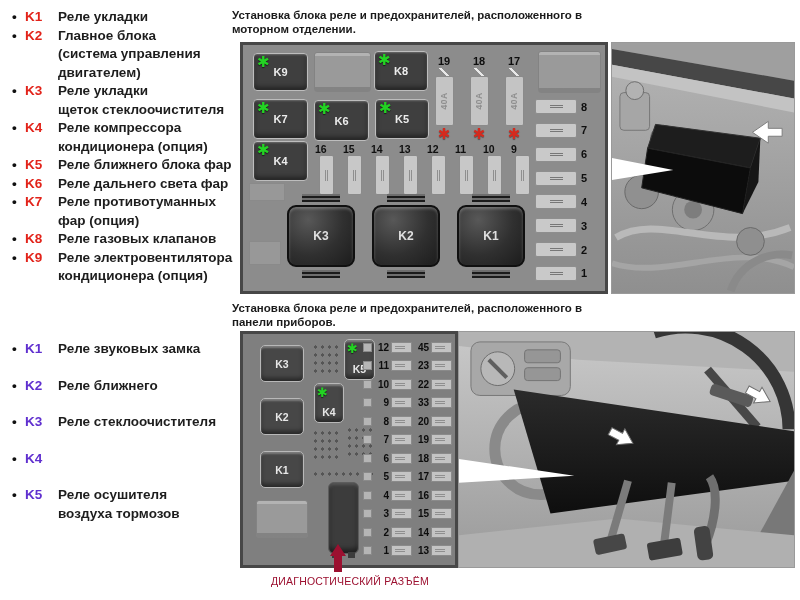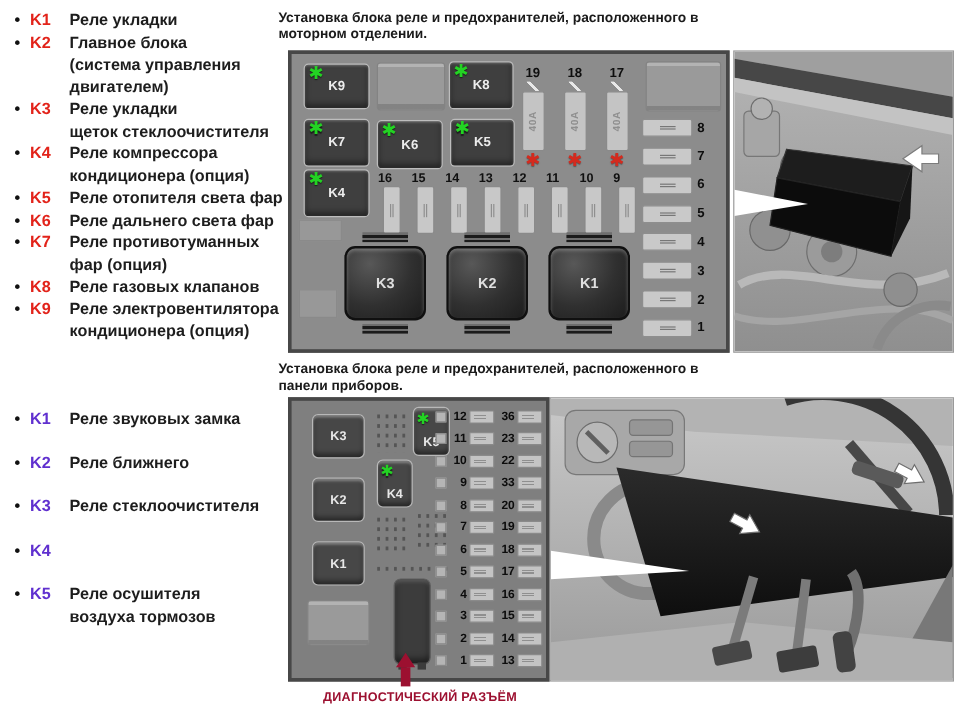--- a/index.html
+++ b/index.html
@@ -102,21 +102,21 @@
   .dfuse-row .bar{width:19px;height:9px;background:#c4c4c4;border:1px solid #8a8a8a;border-radius:1px;flex:none;
                   background-image:linear-gradient(0deg,transparent 3px,#8f8f8f 3px 4px,transparent 4px 5px,#8f8f8f 5px 6px,transparent 6px);
                   background-size:10px 9px;background-repeat:no-repeat;background-position:3px 0;}
 
   
   .diag-arrow{position:absolute;left:330px;top:544px;width:16px;height:28px;z-index:6;}
   .diag-arrow .head{width:0;height:0;border-left:8px solid transparent;border-right:8px solid transparent;
                     border-bottom:12px solid #9c1030;}
   .diag-arrow .stem{width:8px;height:16px;background:#9c1030;margin-left:4px;}
   .diag-label{position:absolute;left:240px;top:575px;width:220px;text-align:center;
-              font-size:10.5px;font-weight:bold;color:#9c1030;letter-spacing:.2px;}
+              font-size:10.5px;font-weight:normal;color:#9c1030;letter-spacing:.2px;}
 
   
   .photo{position:absolute;border:1px solid #9a9a9a;box-sizing:border-box;}
   .photo.engine{left:611px;top:42px;width:184px;height:252px;}
   .photo.dash{left:458px;top:331px;width:337px;height:237px;}
   .photo svg{display:block;width:100%;height:100%;}
 </style>
 </head>
 <body>
 
@@ -151,21 +151,21 @@
       <div class="legend-item">
         <span class="bullet"></span>
         <span class="klabel">K4</span>
         <span class="ktext">Реле компрессора
  кондиционера (опция)</span>
       </div>
 
       <div class="legend-item">
         <span class="bullet"></span>
         <span class="klabel">K5</span>
-        <span class="ktext">Реле отопителя света фар</span>
+        <span class="ktext">Реле ближнего блока фар</span>
       </div>
 
       <div class="legend-item">
         <span class="bullet"></span>
         <span class="klabel">K6</span>
         <span class="ktext">Реле дальнего света фар</span>
       </div>
 
       <div class="legend-item">
         <span class="bullet"></span>
@@ -447,21 +447,21 @@
     <div class="cluster" style="left:69px;top:136px;width:62px;height:10px;"></div>
 
     <div class="connector"></div>
 
     <div class="dfuse-table">
 
         <div class="dfuse-row">
           <span class="lead"></span>
           <span class="num">12</span>
           <span class="bar"></span>
-          <span class="num">36</span>
+          <span class="num">45</span>
           <span class="bar"></span>
         </div>
 
         <div class="dfuse-row">
           <span class="lead"></span>
           <span class="num">11</span>
           <span class="bar"></span>
           <span class="num">23</span>
           <span class="bar"></span>
         </div>

